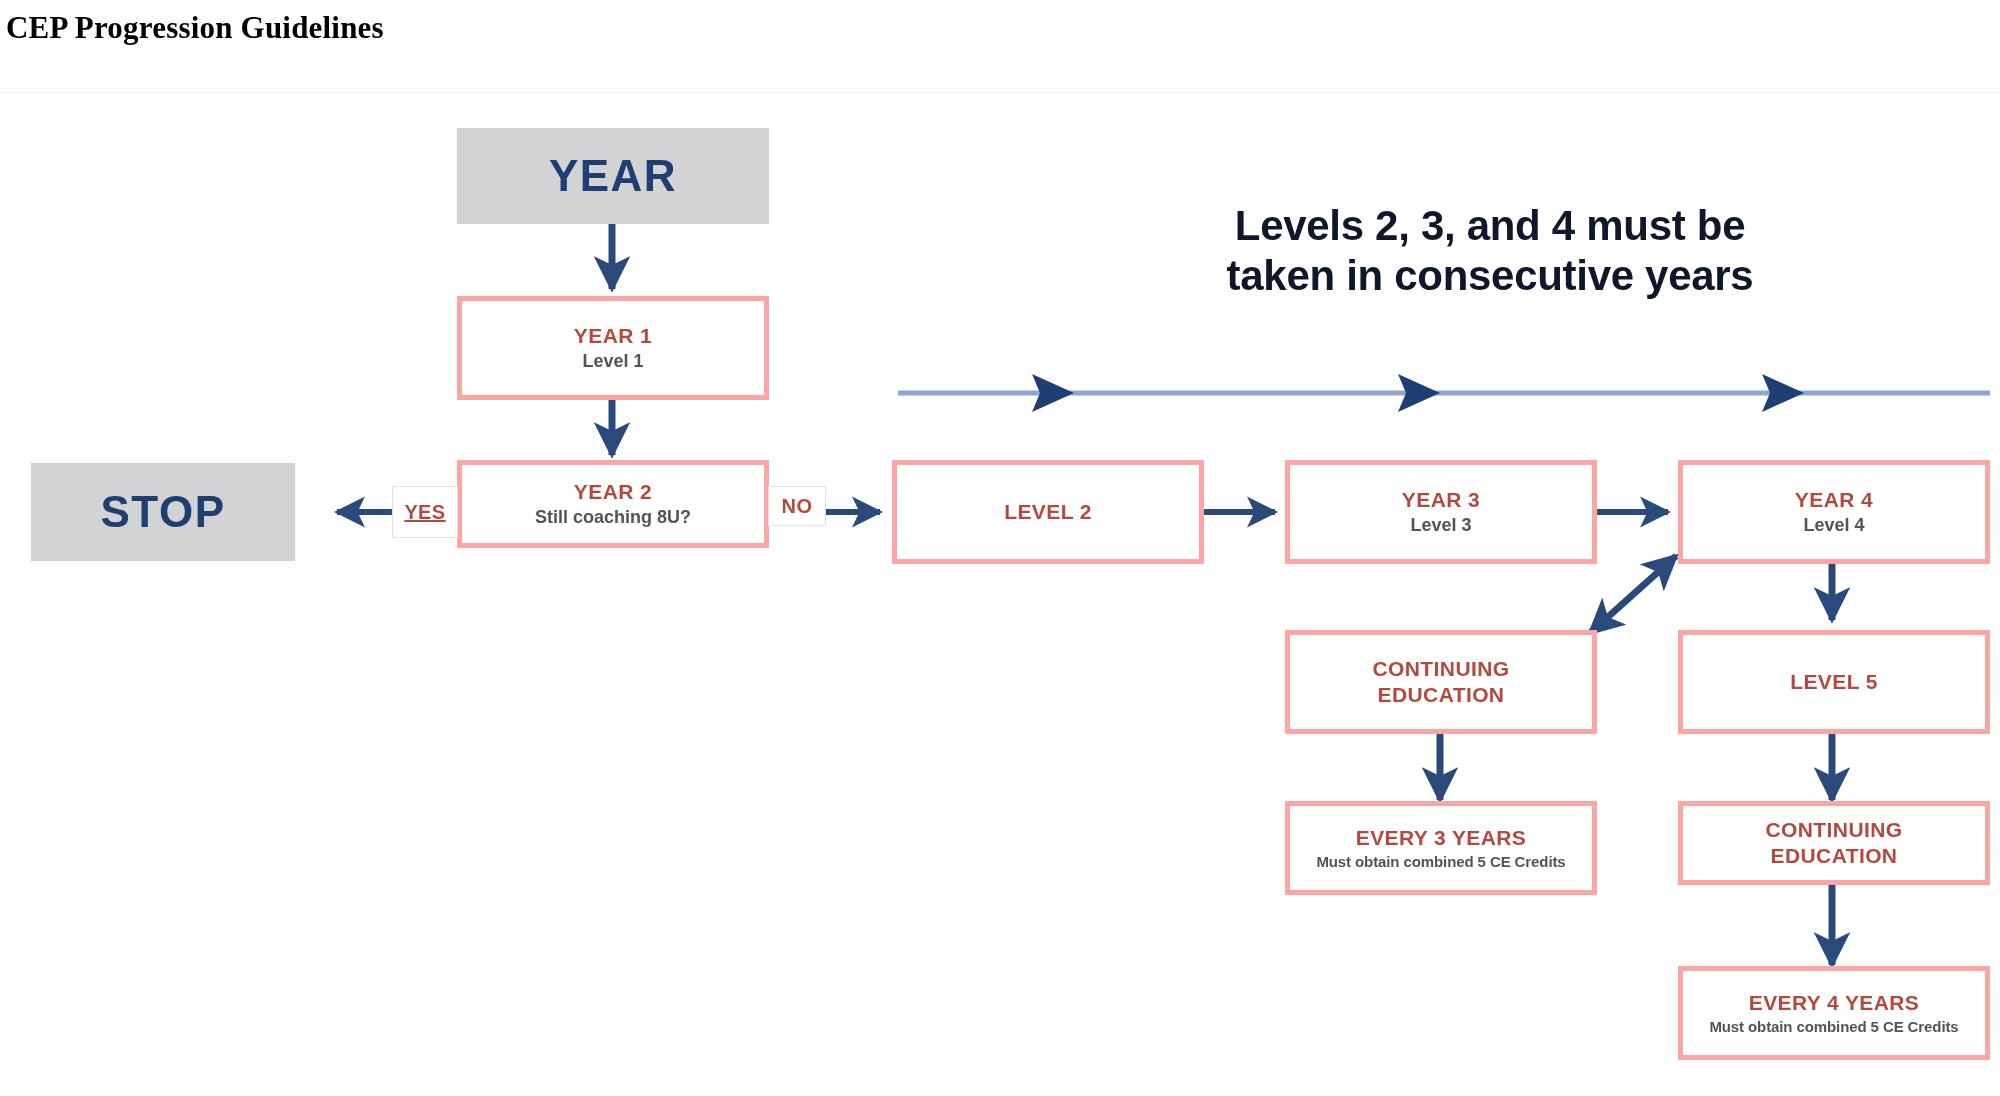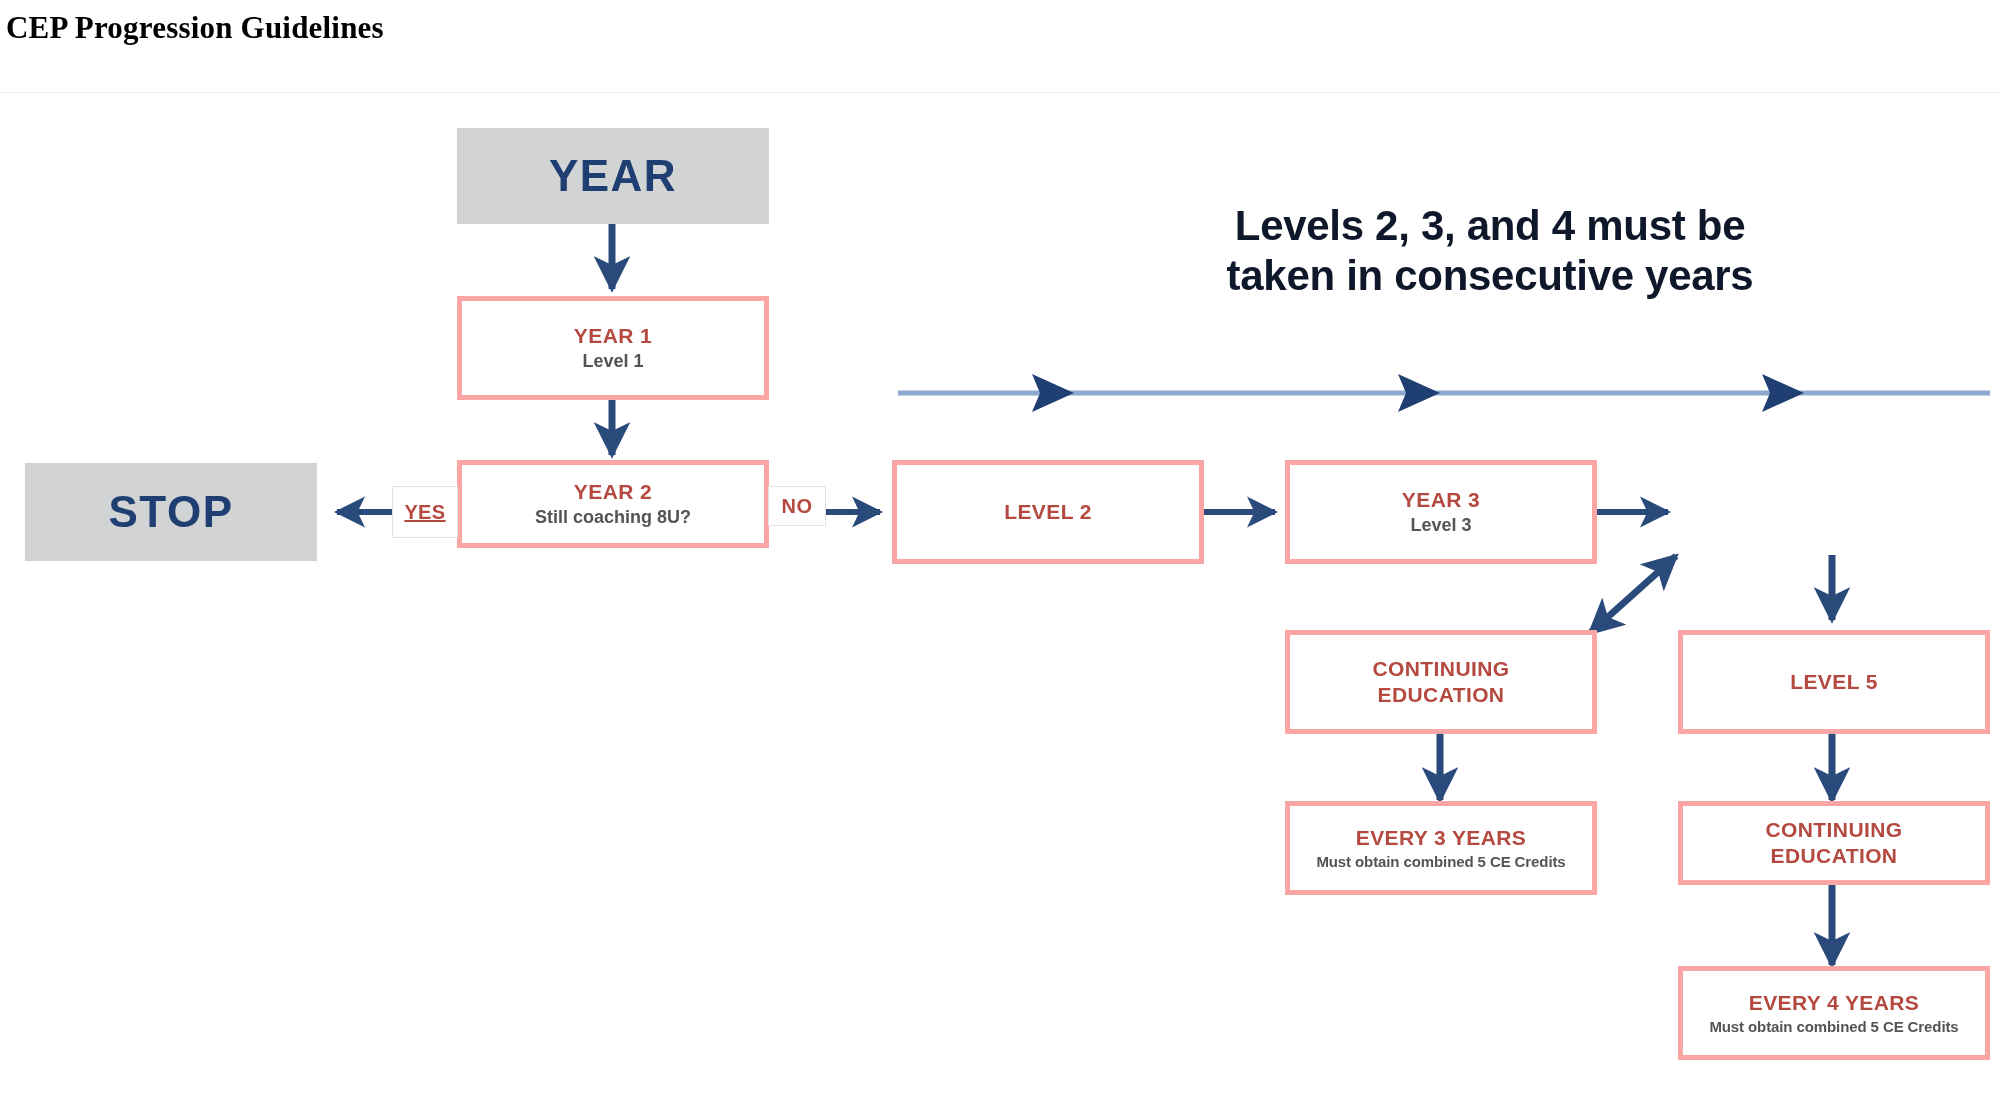--- a/index.html
+++ b/index.html
@@ -170,41 +170,45 @@
   <div class="node" style="left:457px; top:203px; width:312px; height:104px;">
     <span class="node-title">YEAR 1</span>
     <span class="node-sub">Level 1</span>
   </div>
 
   <div class="node" style="left:457px; top:367px; width:312px; height:88px;">
     <span class="node-title">YEAR 2</span>
     <span class="node-sub">Still coaching 8U?</span>
   </div>
 
-  <div class="node terminal" style="left:25px; top:370px; width:292px; height:98px;justify-content:center;">
+  <div class="node terminal" style="left:31px; top:370px; width:264px; height:98px;justify-content:center;">
     <span class="terminal-label">STOP</span>
   </div>
 
   <div class="edge-label" style="left:392px; top:393px; width:66px; height:52px;text-decoration:underline;">
     <span>YES</span>
   </div>
 
   <div class="edge-label" style="left:768px; top:393px; width:58px; height:40px;">
     <span>NO</span>
   </div>
 
   <div class="node" style="left:892px; top:367px; width:312px; height:104px;">
     <span class="node-title">LEVEL 2</span>
   </div>
 
   <div class="node" style="left:1285px; top:367px; width:312px; height:104px;">
     <span class="node-title">YEAR 3</span>
     <span class="node-sub">Level 3</span>
   </div>
 
+  <div class="node" style="left:1678px; top:367px; width:312px; height:104px;">
+    <span class="node-title">YEAR 4</span>
+    <span class="node-sub">Level 4</span>
+  </div>
 
   <div class="node" style="left:1285px; top:537px; width:312px; height:104px;">
     <span class="node-title">CONTINUING</span>
     <span class="node-title">EDUCATION</span>
   </div>
 
   <div class="node" style="left:1285px; top:708px; width:312px; height:94px;">
     <span class="node-title">EVERY 3 YEARS</span>
     <span class="node-sub small">Must obtain combined 5 CE Credits</span>
   </div>

